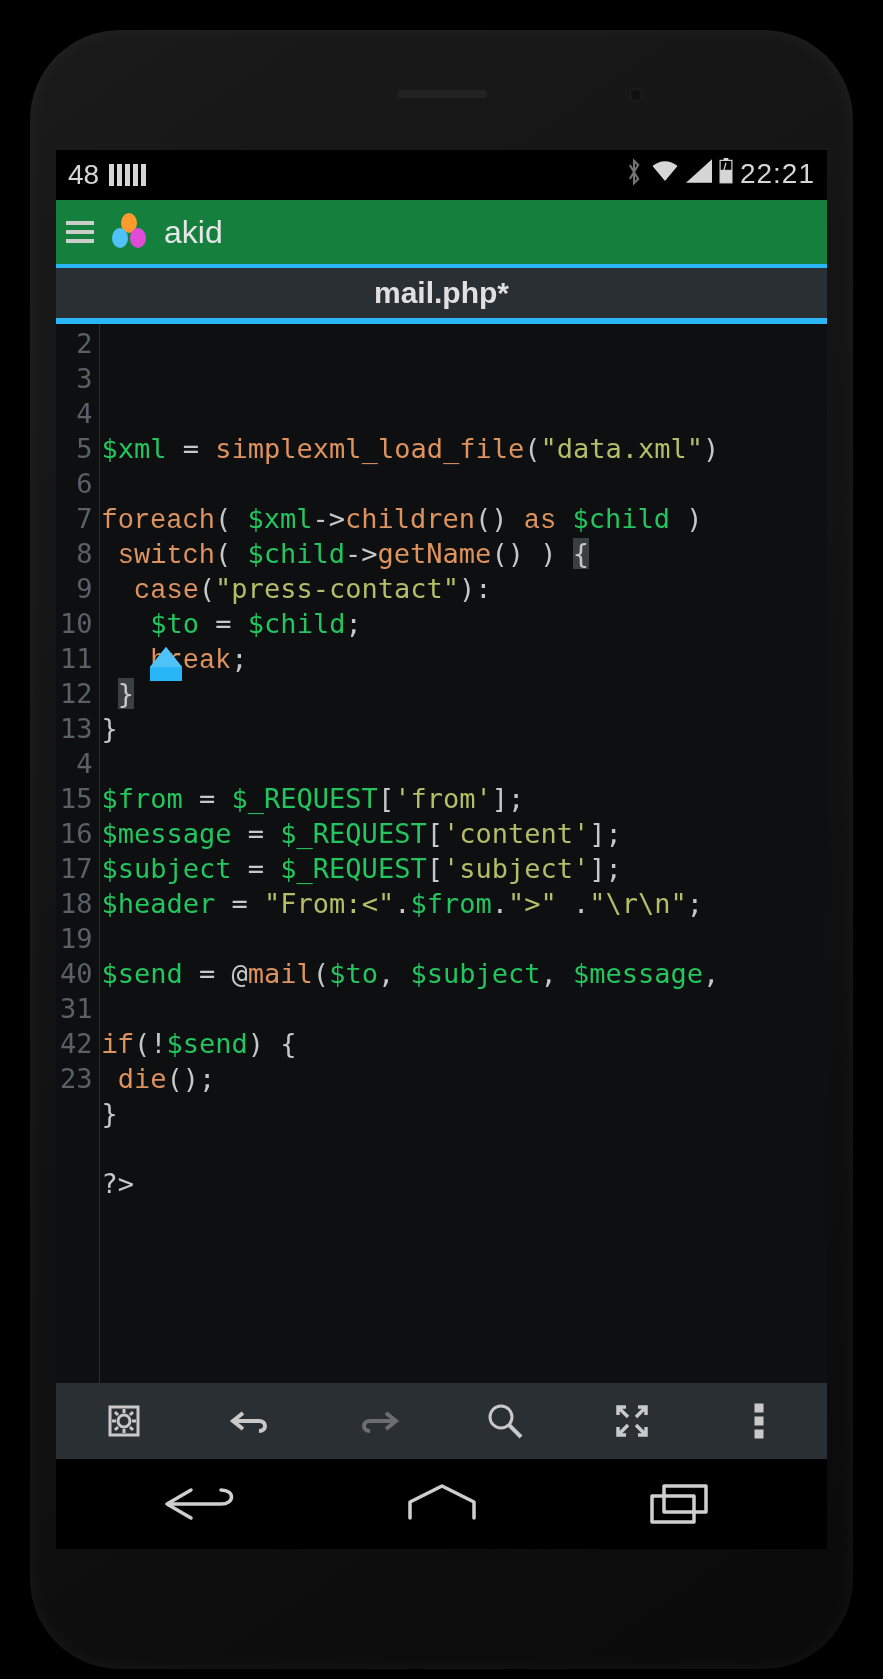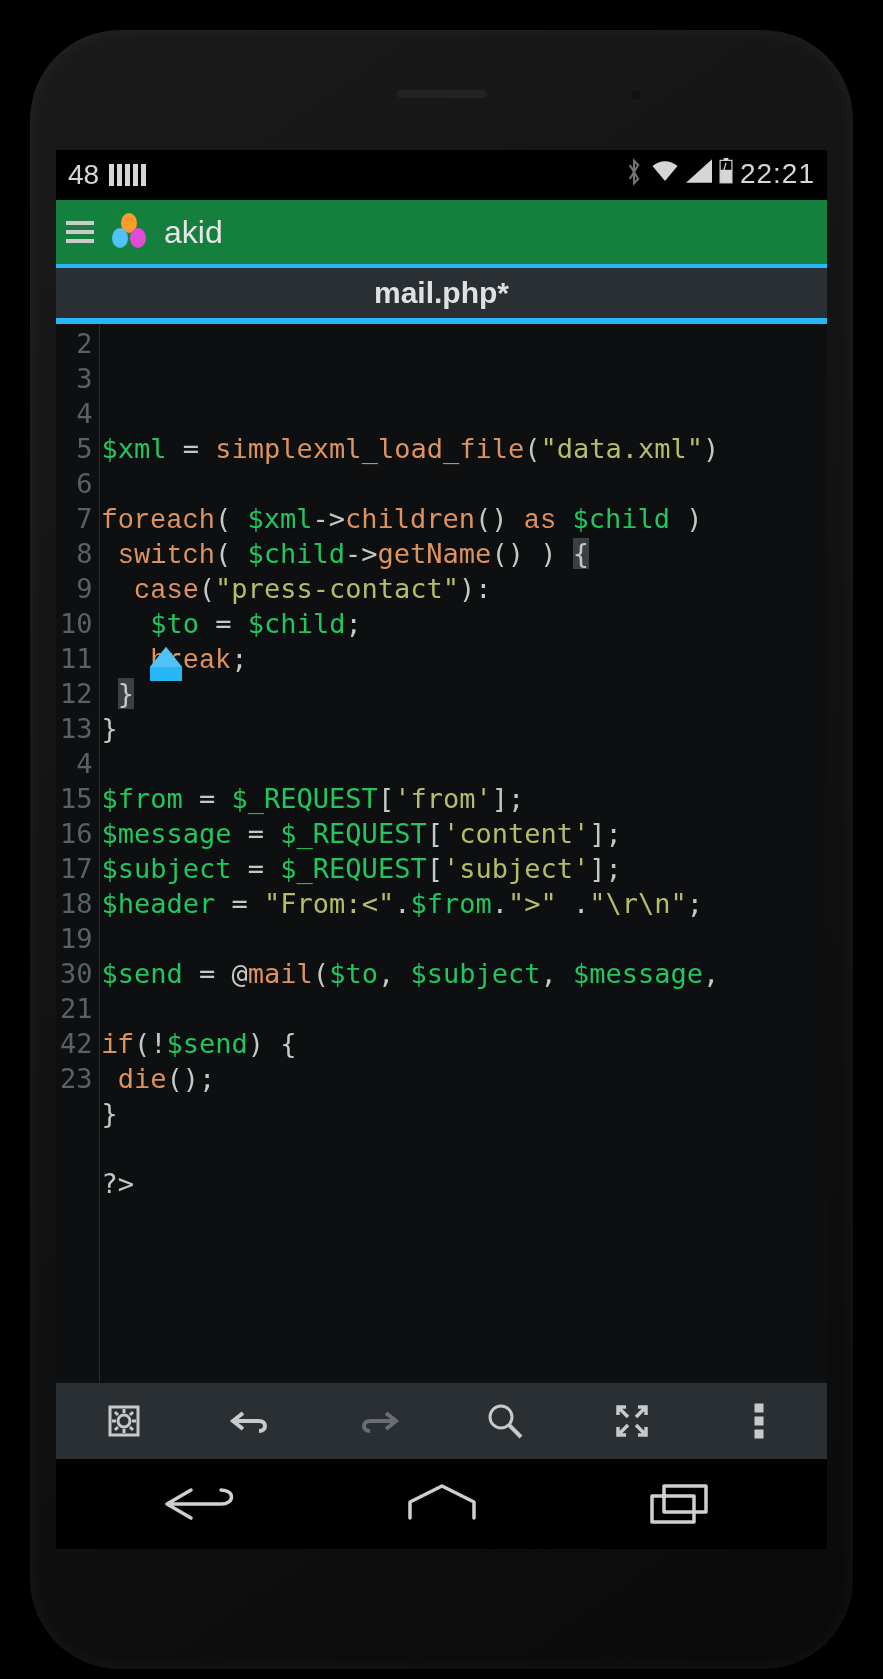--- a/index.html
+++ b/index.html
@@ -258,22 +258,22 @@
           <div>10</div>
           <div>11</div>
           <div>12</div>
           <div>13</div>
           <div>4</div>
           <div>15</div>
           <div>16</div>
           <div>17</div>
           <div>18</div>
           <div>19</div>
-          <div>30</div>
-          <div>21</div>
+          <div>40</div>
+          <div>31</div>
           <div>42</div>
           <div>23</div>
         </div>
       <div class="code" id="code">
         <svg class="cursor-marker" viewBox="0 0 40 44">
           <path d="M4 30 L20 10 L36 30 L36 44 L4 44 Z" fill="#29b6f6"></path>
           <path d="M4 30 L20 10 L36 30 Z" fill="#4fc3f7"></path>
         </svg>
       <span class="code-line"><span class="tok-v">$xml</span><span class="tok-p"> = </span><span class="tok-f">simplexml_load_file</span><span class="tok-p">(</span><span class="tok-s">"data.xml"</span><span class="tok-p">)</span></span><span class="code-line"></span><span class="code-line"><span class="tok-k">foreach</span><span class="tok-p">( </span><span class="tok-v">$xml</span><span class="tok-p">-&gt;</span><span class="tok-f">children</span><span class="tok-p">() </span><span class="tok-k">as</span><span class="tok-p"> </span><span class="tok-v">$child</span><span class="tok-p"> ) </span></span><span class="code-line"><span class="tok-p"> </span><span class="tok-k">switch</span><span class="tok-p">( </span><span class="tok-v">$child</span><span class="tok-p">-&gt;</span><span class="tok-f">getName</span><span class="tok-p">() ) </span><span class="brace-hl">{</span></span><span class="code-line"><span class="tok-p">  </span><span class="tok-k">case</span><span class="tok-p">(</span><span class="tok-s">"press-contact"</span><span class="tok-p">):</span></span><span class="code-line"><span class="tok-p">   </span><span class="tok-v">$to</span><span class="tok-p"> = </span><span class="tok-v">$child</span><span class="tok-p">;</span></span><span class="code-line"><span class="tok-p">   </span><span class="tok-k">break</span><span class="tok-p">;</span></span><span class="code-line"><span class="tok-p"> </span><span class="brace-hl">}</span></span><span class="code-line"><span class="tok-p">}</span></span><span class="code-line"></span><span class="code-line"><span class="tok-v">$from</span><span class="tok-p"> = </span><span class="tok-v">$_REQUEST</span><span class="tok-p">[</span><span class="tok-s">'from'</span><span class="tok-p">];</span></span><span class="code-line"><span class="tok-v">$message</span><span class="tok-p"> = </span><span class="tok-v">$_REQUEST</span><span class="tok-p">[</span><span class="tok-s">'content'</span><span class="tok-p">];</span></span><span class="code-line"><span class="tok-v">$subject</span><span class="tok-p"> = </span><span class="tok-v">$_REQUEST</span><span class="tok-p">[</span><span class="tok-s">'subject'</span><span class="tok-p">];</span></span><span class="code-line"><span class="tok-v">$header</span><span class="tok-p"> = </span><span class="tok-s">"From:&lt;"</span><span class="tok-p">.</span><span class="tok-v">$from</span><span class="tok-p">.</span><span class="tok-s">"&gt;"</span><span class="tok-p"> .</span><span class="tok-s">"\r\n"</span><span class="tok-p">;</span></span><span class="code-line"></span><span class="code-line"><span class="tok-v">$send</span><span class="tok-p"> = @</span><span class="tok-f">mail</span><span class="tok-p">(</span><span class="tok-v">$to</span><span class="tok-p">, </span><span class="tok-v">$subject</span><span class="tok-p">, </span><span class="tok-v">$message</span><span class="tok-p">, </span></span><span class="code-line"></span><span class="code-line"><span class="tok-k">if</span><span class="tok-p">(!</span><span class="tok-v">$send</span><span class="tok-p">) {</span></span><span class="code-line"><span class="tok-p"> </span><span class="tok-f">die</span><span class="tok-p">();</span></span><span class="code-line"><span class="tok-p">}</span></span><span class="code-line"></span><span class="code-line"><span class="tok-p">?&gt;</span></span></div>
     </div>

